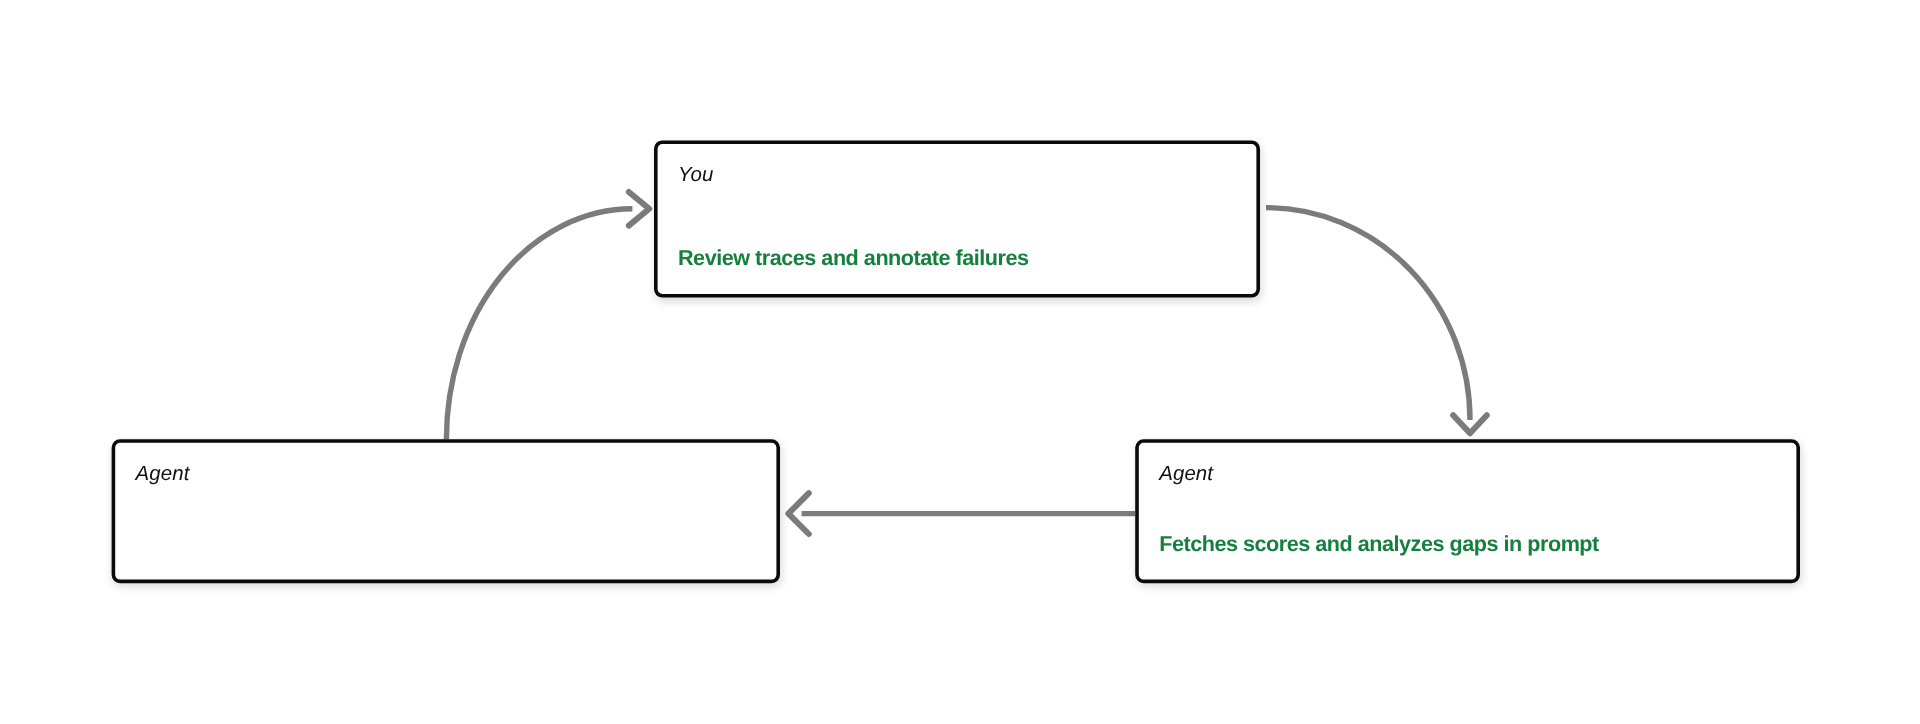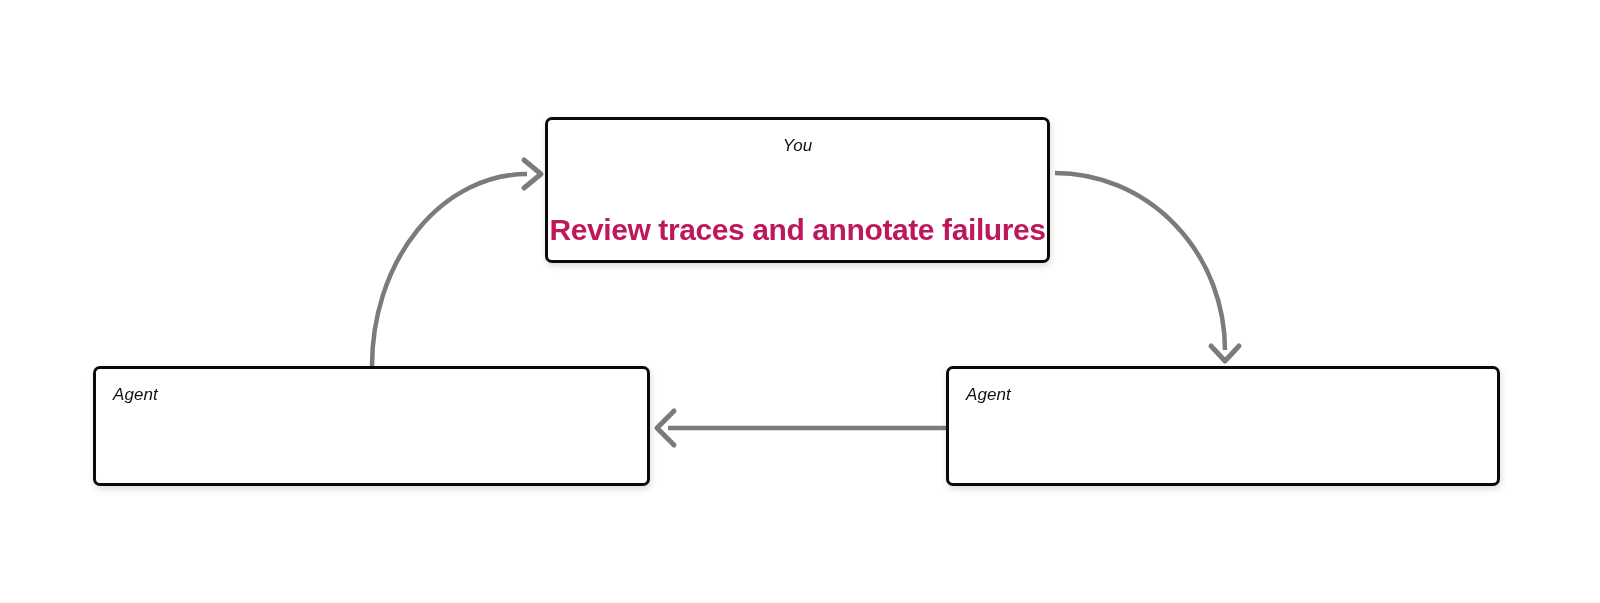--- a/index.html
+++ b/index.html
@@ -29,35 +29,35 @@
     box-sizing: border-box;
     background: #ffffff;
     border: 3.5px solid #0a0a0a;
     border-radius: 7px;
     padding: 15px 17px 17px 17px;
     display: flex;
     flex-direction: column;
     justify-content: space-between;
     box-shadow: 1px 3px 7px rgba(0,0,0,0.14);
   }
-  .node-top    { left: 545px; top: 117px; width: 505px; height: 146px; align-items: center; }
+  .node-top    { left: 545px; top: 117px; width: 505px; height: 131px; }
   .node-left   { left: 93px;  top: 366px; width: 557px; height: 120px; }
   .node-right  { left: 946px; top: 366px; width: 554px; height: 120px; }
   .role-label {
     font-style: italic;
     font-size: 17px;
     line-height: 21px;
     color: #111111;
     letter-spacing: 0.1px;
   }
   .node-title {
     font-weight: bold;
-    font-size: 30px;
+    font-size: 18px;
     line-height: 26px;
-    color: #be185d;
+    color: #15803d;
     letter-spacing: -0.4px;
     white-space: nowrap;
   }
 </style>
 </head>
 <body style="background: rgb(255, 255, 255);">
 
 <div class="canvas">
 
   <svg class="arrows-layer" viewBox="0 0 1600 603" aria-hidden="true">
@@ -82,15 +82,16 @@
     <div class="role-label">You</div>
     <div class="node-title">Review traces and annotate failures</div>
   </div>
 
   <div class="node node-left" style="border-color: rgb(10, 10, 10); background: rgb(255, 255, 255);">
     <div class="role-label">Agent</div>
   </div>
 
   <div class="node node-right" style="border-color: rgb(10, 10, 10); background: rgb(255, 255, 255);">
     <div class="role-label">Agent</div>
+    <div class="node-title">Fetches scores and analyzes gaps in prompt</div>
   </div>
 
 </div>
 
 </body></html>

